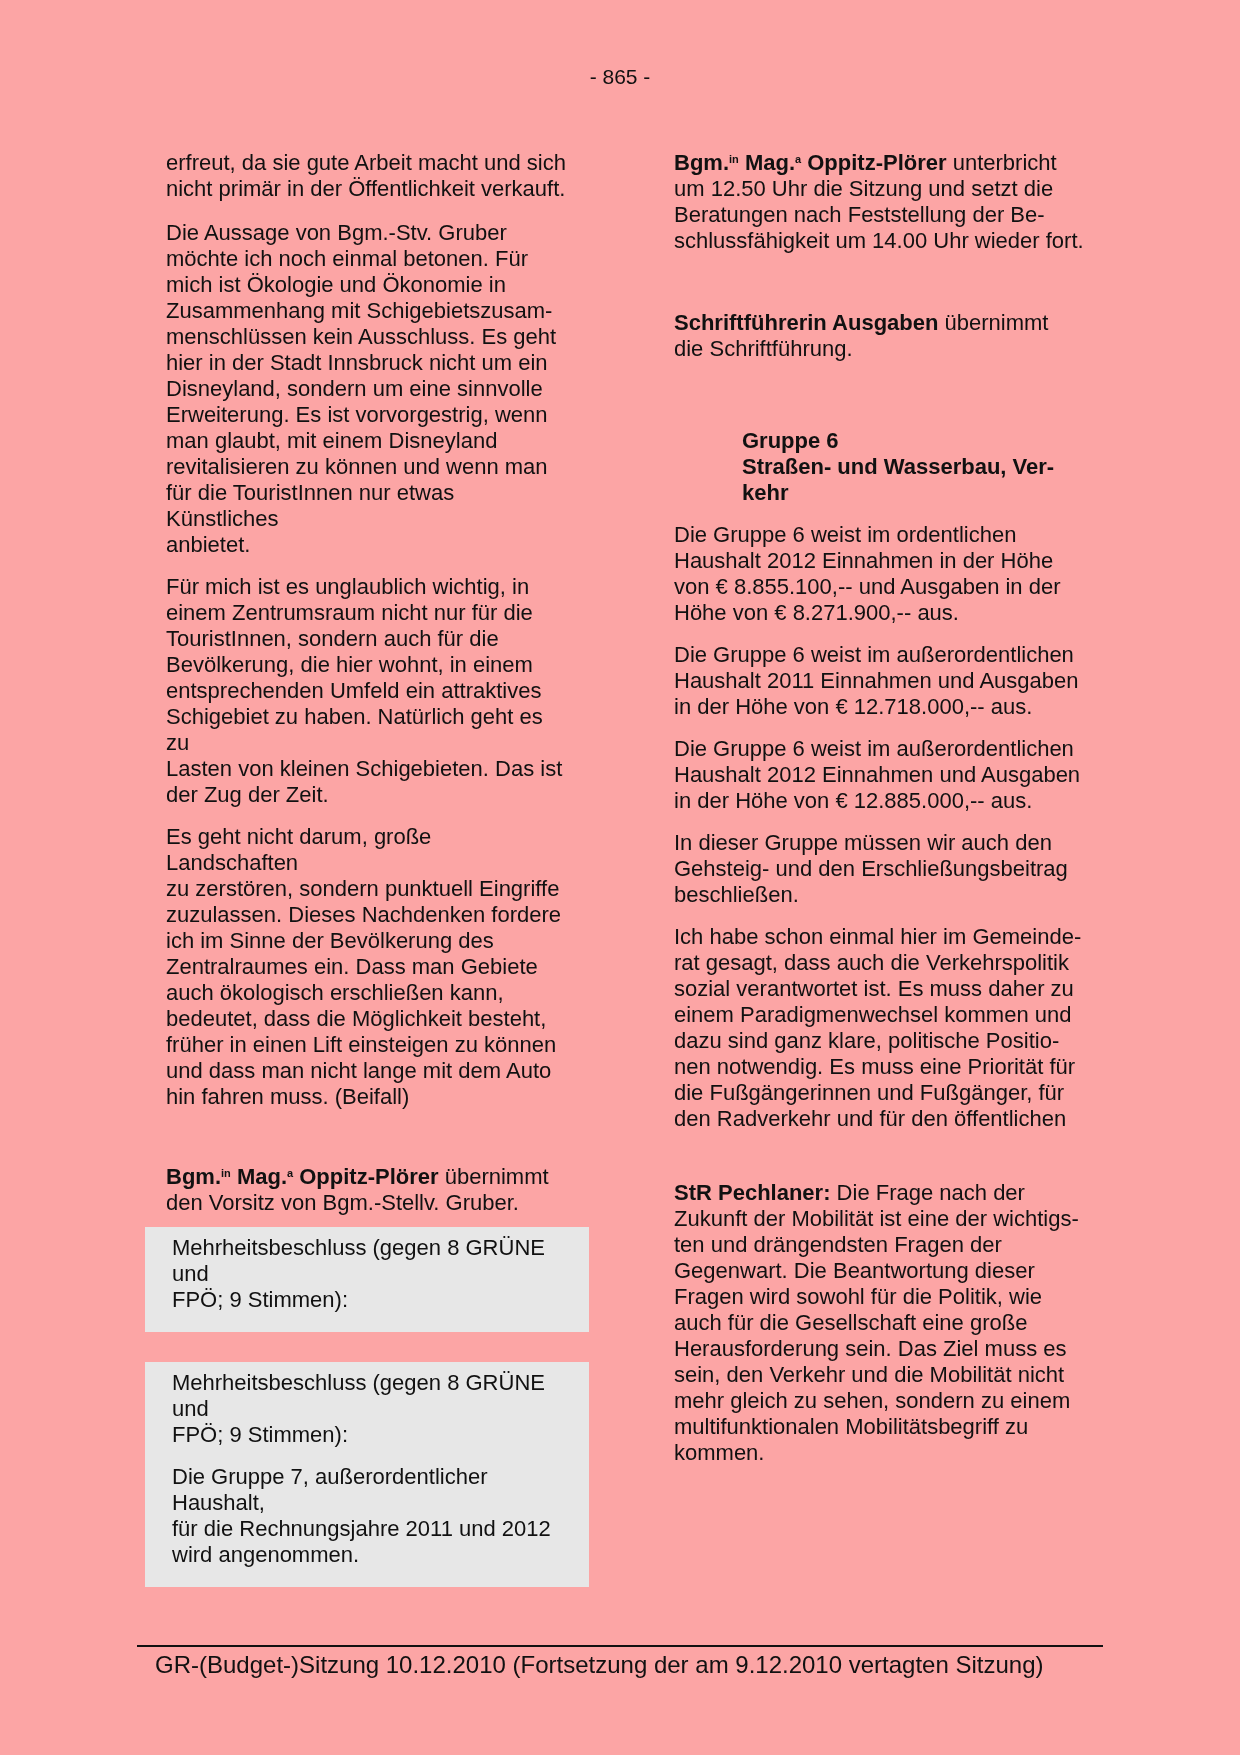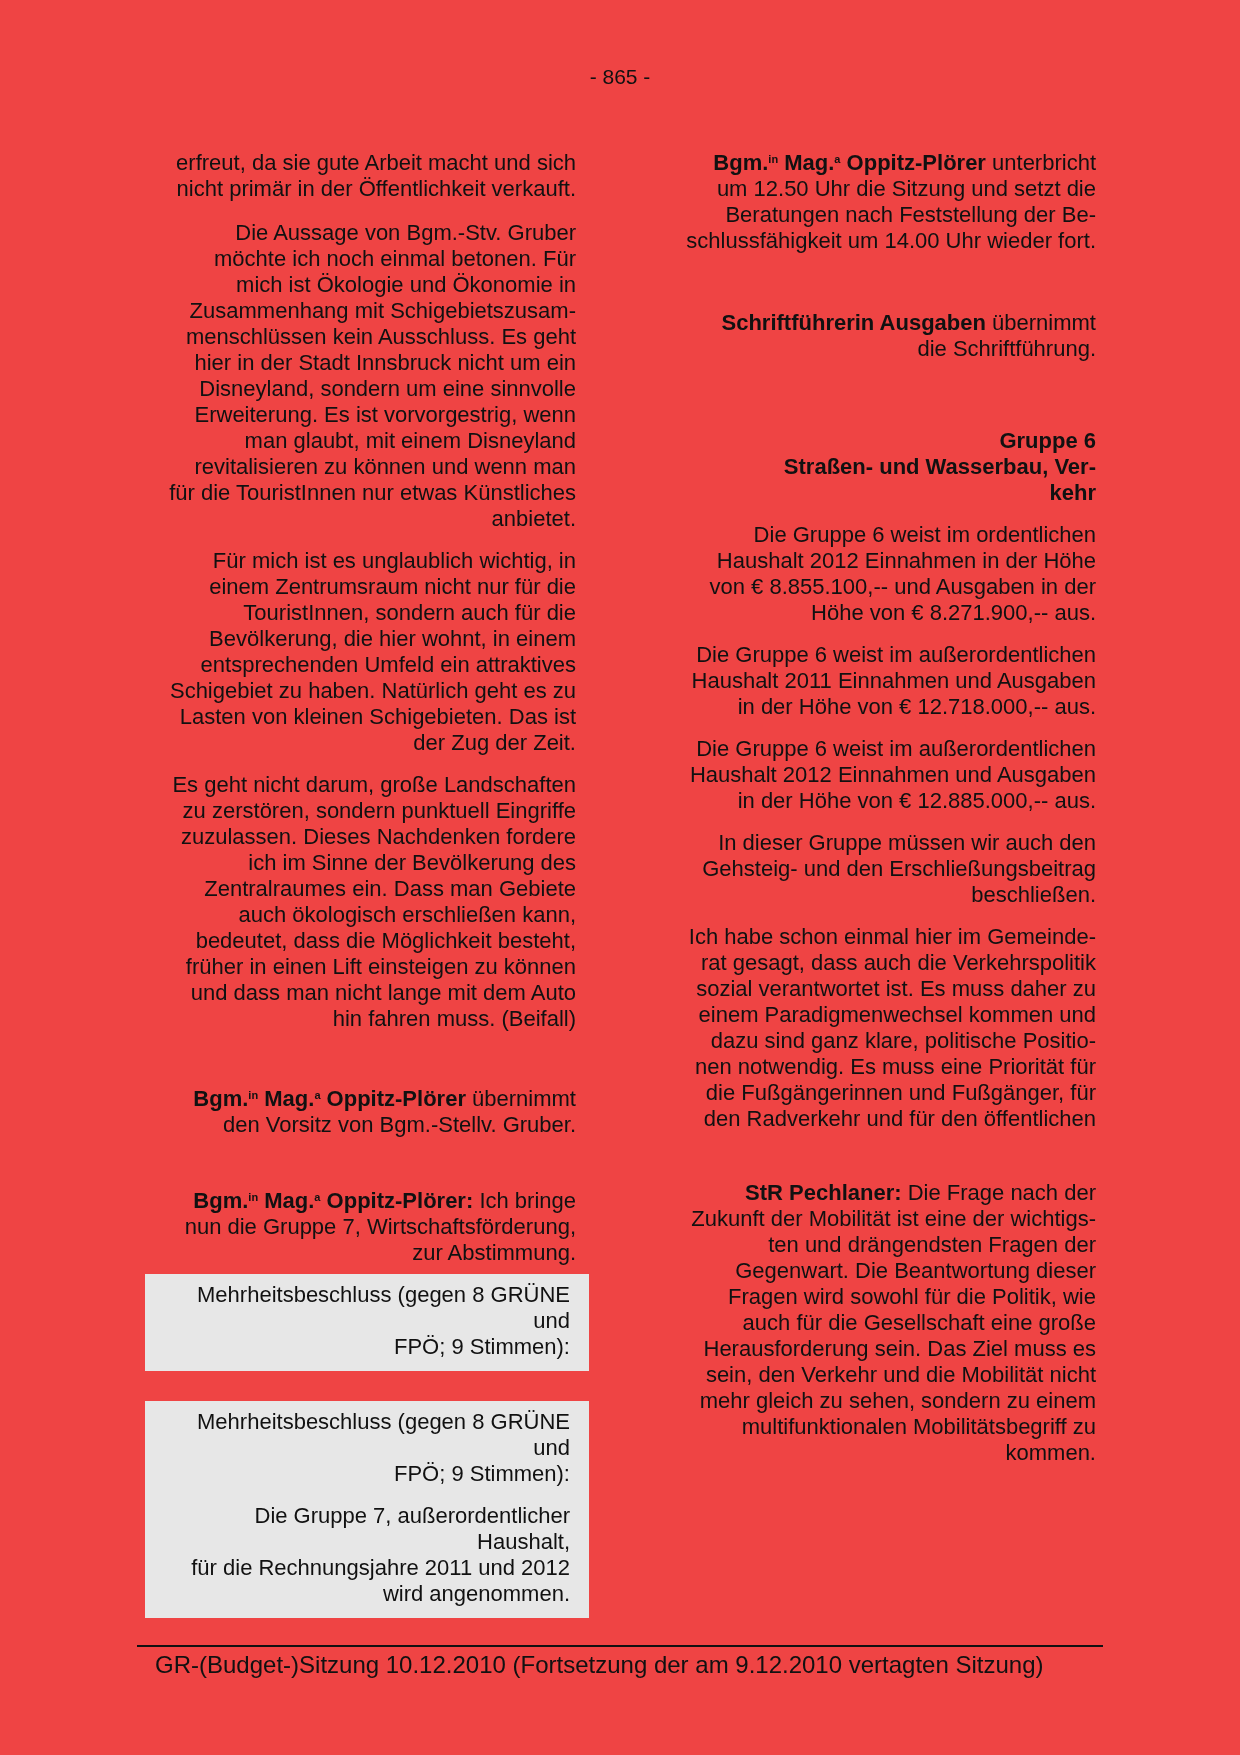--- a/index.html
+++ b/index.html
@@ -1,32 +1,32 @@
 <!DOCTYPE html>
 <html><head>
 <meta charset="utf-8">
 <style>
   html, body { margin:0; padding:0; background:#ffffff; }
   .page {
     position:relative;
     width:1240px; height:1755px;
-    background:#ef4444;
+    background:#fca5a5;
     font-family:"Liberation Sans", sans-serif;
     font-size:22px; line-height:26px;
     color:#111111;
     overflow:hidden;
   }
   .pagenum {
     position:absolute; top:64px; left:137px; width:966px;
     text-align:center; font-size:21px;
   }
   .col { position:absolute; top:150px; }
   .col-left  { left:155px; width:424px; }
   .col-right { left:663px; width:436px; }
-  .para { margin:3px; white-space:pre-line;text-align:right; }
+  .para { margin:11px; white-space:pre-line; }
   .b { font-weight:bold; }
   .sup {
     font-weight:bold; font-size:11px;
     position:relative; top:-7px; line-height:0;
   }
   .heading { font-weight:bold; padding-left:68px; }
   .highlight {
     margin-left:-10px;
     width:calc(100% + 20px);
     box-sizing:border-box;
@@ -82,23 +82,20 @@
 Zentralraumes ein. Dass man Gebiete
 auch ökologisch erschließen kann,
 bedeutet, dass die Möglichkeit besteht,
 früher in einen Lift einsteigen zu können
 und dass man nicht lange mit dem Auto
 hin fahren muss. (Beifall)</p>
 
     <p class="para mt54"><span class="b">Bgm.</span><span class="sup">in</span><span class="b"> Mag.</span><span class="sup">a</span><span class="b"> Oppitz-Plörer</span><span> übernimmt
 den Vorsitz von Bgm.-Stellv. Gruber.</span></p>
 
-    <p class="para mt50"><span class="b">Bgm.</span><span class="sup">in</span><span class="b"> Mag.</span><span class="sup">a</span><span class="b"> Oppitz-Plörer:</span><span> Ich bringe
-nun die Gruppe 7, Wirtschaftsförderung,
-zur Abstimmung.</span></p>
 
     <div class="highlight mt8" style="background:#e7e7e7;">
       <p class="para mt0">Mehrheitsbeschluss (gegen 8 GRÜNE und
 FPÖ; 9 Stimmen):</p>
     </div>
 
     <div class="highlight mt30" style="background:#e7e7e7;">
       <p class="para mt0">Mehrheitsbeschluss (gegen 8 GRÜNE und
 FPÖ; 9 Stimmen):</p>
       <p class="para mt16">Die Gruppe 7, außerordentlicher Haushalt,

